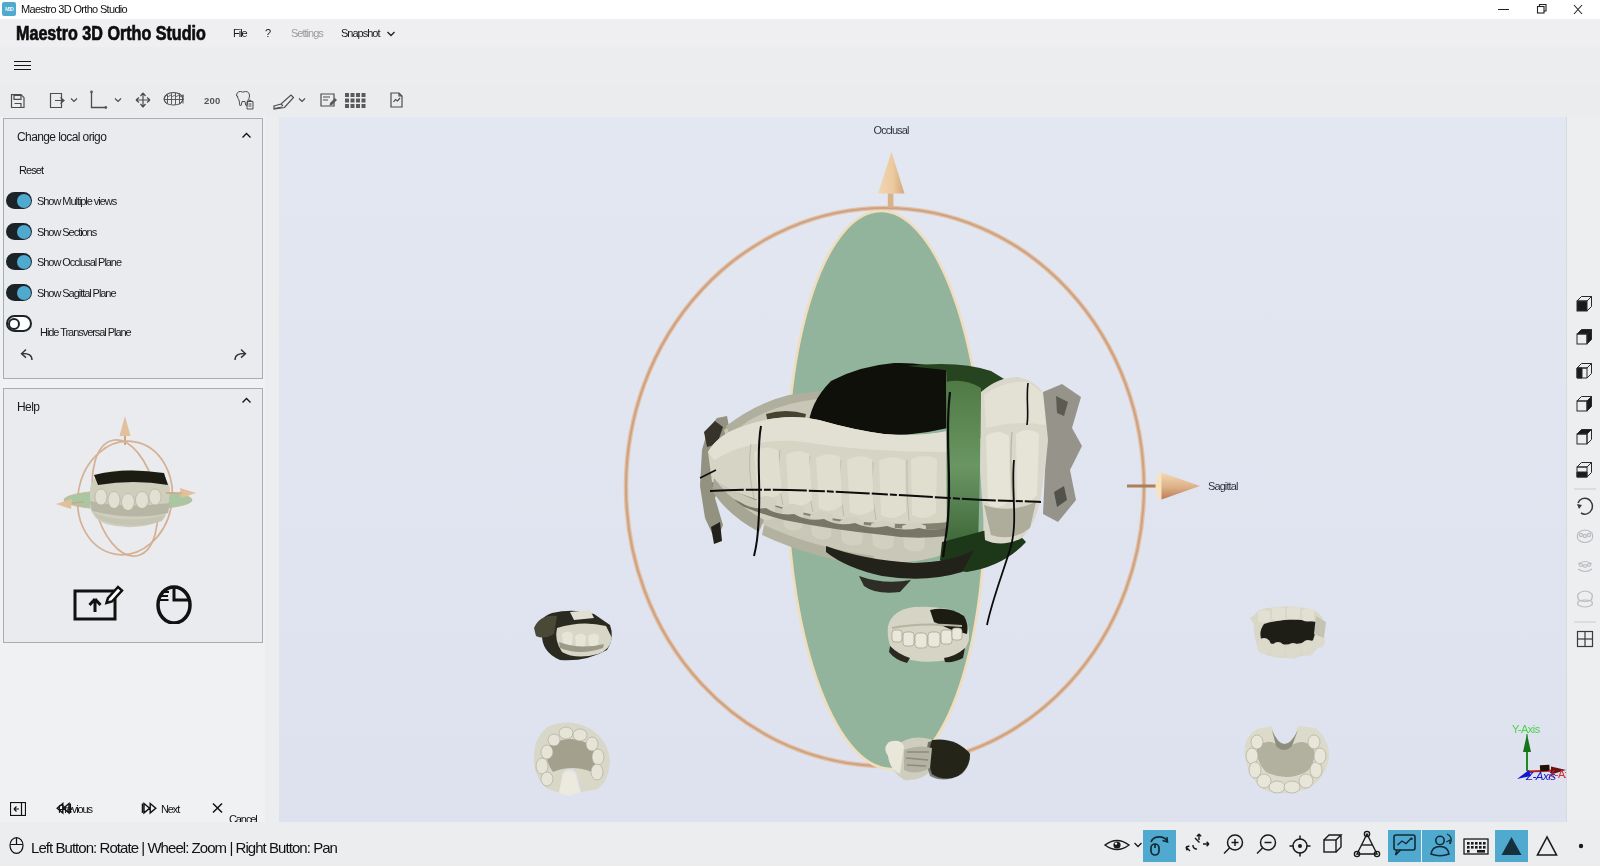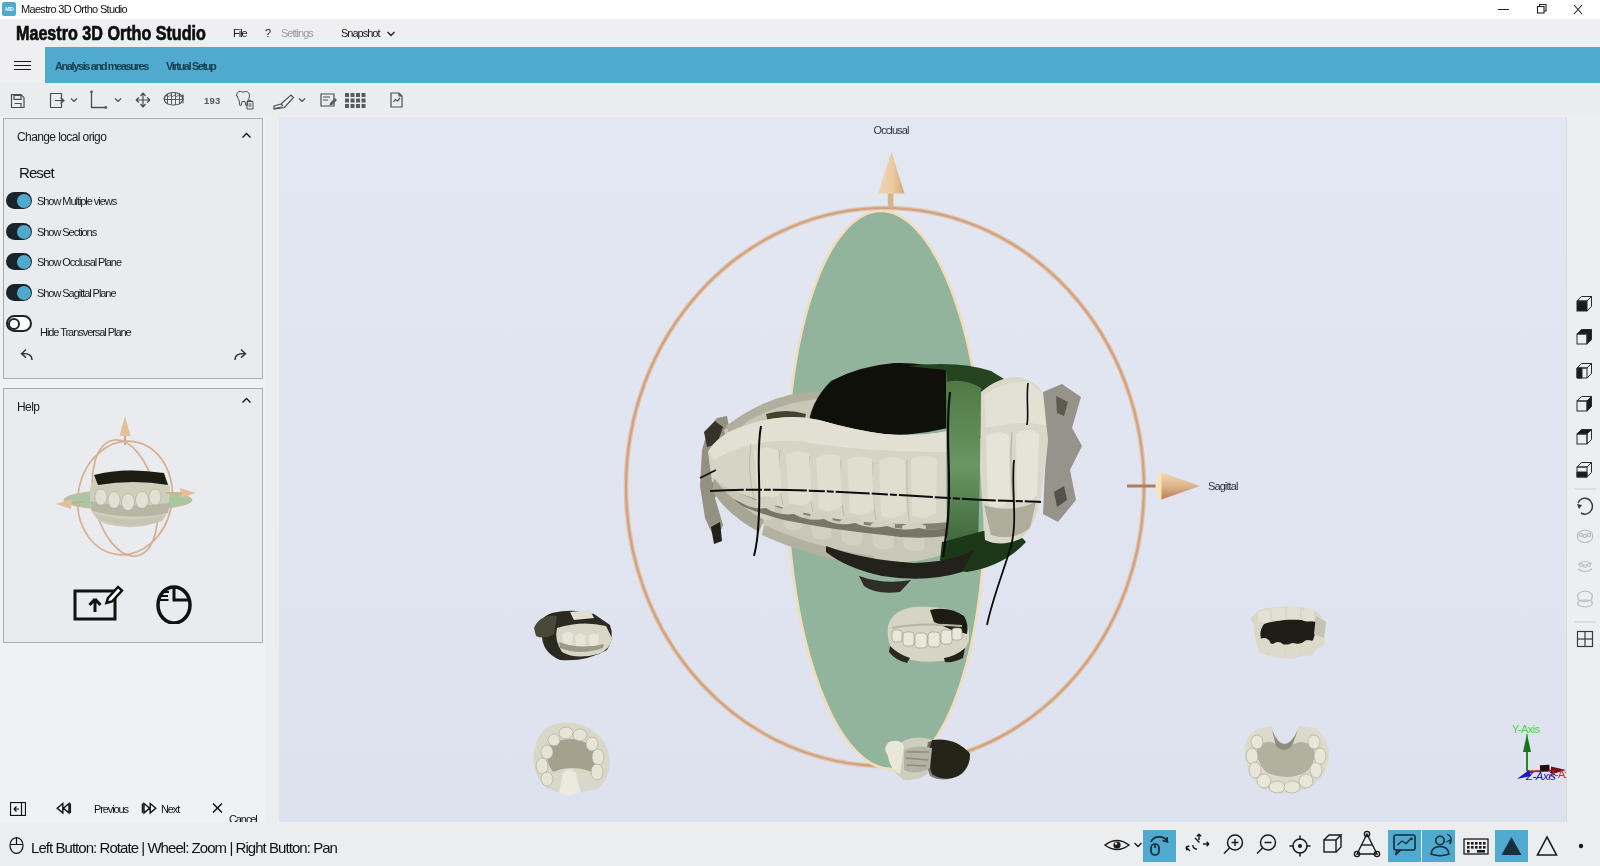--- a/index.html
+++ b/index.html
@@ -56,32 +56,27 @@
       <rect x="47.5" y="6.5" width="6.5" height="6.5" fill="#fff" stroke="#222" stroke-width="1.1"></rect>
       <path d="M49.5 6.5 L49.5 4.5 L56 4.5 L56 11 L54 11" fill="none" stroke="#222" stroke-width="1.1"></path>
       <path d="M84 5 L92 14 M92 5 L84 14" stroke="#222" stroke-width="1.1" fill="none"></path>
     </svg>
   </div>
 
   <div id="menubar">
     <div class="brand">Maestro 3D Ortho Studio</div>
     <div class="menuitem" style="left:233px;">File</div>
     <div class="menuitem" style="left:265px;">?</div>
-    <div class="menuitem" style="left:281px;color:#9b9b9b;">Settings</div>
+    <div class="menuitem" style="left:291px;color:#9b9b9b;">Settings</div>
     <div class="menuitem" style="left:341px;">Snapshot</div>
     <svg class="abs" style="left:386px;top:11px" width="10" height="8" viewBox="0 0 10 8">
         <path d="M1.5 2 L5 5.5 L8.5 2" fill="none" stroke="#222" stroke-width="1.3"></path>
       </svg>
   </div>
 
-  <div id="ribbon">
-    <div class="blue"></div>
-    <div class="tab" style="left:55px;">Analysis and measures</div>
-    <div class="tab" style="left:166px;">Virtual Setup</div>
-  </div>
   <div class="hamb" style="top:60.5px;"></div>
   <div class="hamb" style="top:64.5px;"></div>
   <div class="hamb" style="top:68.5px;"></div>
 
   <div id="toolbar">
     <svg class="ticon" style="left:10px" width="400" height="34" viewBox="10 0 400 34" fill="none" stroke="#4d4d4d" stroke-width="1.2">
 
       <path d="M11.5 95.7 h9.5 l3 3 v9.8 h-12.5 z" transform="translate(0,-84)"></path>
       <path d="M14 12.3 h7 v4 h-7 z M14.5 20.5 h6.5 v4 h-6.5"></path>
 
@@ -121,30 +116,30 @@
           <rect x="361.5" y="15.5" width="4" height="4"></rect>
         <rect x="345" y="21" width="4" height="4"></rect>
           <rect x="350.5" y="21" width="4" height="4"></rect>
           <rect x="356" y="21" width="4" height="4"></rect>
           <rect x="361.5" y="21" width="4" height="4"></rect>
       </g>
 
       <path d="M391 10 h8 l3 3 v11 h-11 z M399 10 v3 h3"></path>
       <path d="M393.5 19 l2 -2.5 l2 1.5 l2.5 -3"></path>
     </svg>
-    <div class="abs" style="left:204px;top:12px;font-size:9.5px;font-weight:bold;color:#555;letter-spacing:0.2px;">193</div>
+    <div class="abs" style="left:204px;top:12px;font-size:9.5px;font-weight:bold;color:#555;letter-spacing:0.2px;">200</div>
   </div>
 
   <div id="leftcol"></div>
   <div class="panel" style="top:118px; height:261px;">
     <div class="ptitle">Change local origo</div>
     <svg class="abs" style="right:10px;top:13px" width="11" height="7" viewBox="0 0 11 7">
         <path d="M1.5 5.5 L5.5 1.5 L9.5 5.5" fill="none" stroke="#111" stroke-width="1.3"></path>
       </svg>
-    <div style="position:absolute;left:15px;top:45px;font-size:15px;color:#111;letter-spacing:-0.9px;">Reset</div>
+    <div style="position:absolute;left:15px;top:45px;font-size:11px;color:#111;letter-spacing:-0.9px;">Reset</div>
     <div class="togglerow" style="top:73px;">
         <div class="tog">
           <div class="knob"></div>
         </div>
         <div class="toglabel">Show Multiple views</div>
       </div>
     <div class="togglerow" style="top:104px;">
         <div class="tog">
           <div class="knob"></div>
         </div>
@@ -513,21 +508,21 @@
   <div id="navrow">
     <svg class="abs" style="left:10px;top:5px" width="16" height="14" viewBox="0 0 16 14">
       <rect x="0.5" y="0.5" width="15" height="13" fill="none" stroke="#111" stroke-width="1.2"></rect>
       <line x1="11.5" y1="0.5" x2="11.5" y2="13.5" stroke="#111" stroke-width="1.2"></line>
       <path d="M9 7 h-5 M4 7 l2.5 -2.5 M4 7 l2.5 2.5" stroke="#111" stroke-width="1.2" fill="none"></path>
     </svg>
     <svg class="abs" style="left:56px;top:4.5px" width="16" height="13" viewBox="0 0 16 13">
       <path d="M6.8 1.5 L1.2 6.2 L6.8 10.9 Z M13 1.5 L7.4 6.2 L13 10.9 Z" fill="none" stroke="#111" stroke-width="1.4"></path>
       <line x1="14.2" y1="1.5" x2="14.2" y2="10.9" stroke="#111" stroke-width="1.7"></line>
     </svg>
-    <span style="position:absolute;left:58px;top:6px;padding-left:36px;">Previous</span>
+    <span style="position:absolute;left:58px;top:6px;">Previous</span>
     <svg class="abs" style="left:141px;top:4.5px" width="16" height="13" viewBox="0 0 16 13">
       <line x1="1.6" y1="1.5" x2="1.6" y2="10.9" stroke="#111" stroke-width="1.7"></line>
       <path d="M3 1.5 L8.6 6.2 L3 10.9 Z M9.2 1.5 L14.8 6.2 L9.2 10.9 Z" fill="none" stroke="#111" stroke-width="1.4"></path>
     </svg>
     <span style="position:absolute;left:161px;top:6px;">Next</span>
     <svg class="abs" style="left:212px;top:5px" width="11" height="12" viewBox="0 0 11 12">
       <path d="M1 1.5 L10 10.5 M10 1.5 L1 10.5" stroke="#111" stroke-width="1.5"></path>
     </svg>
     <span style="position:absolute;left:229px;top:16px;">Cancel</span>
   </div>

